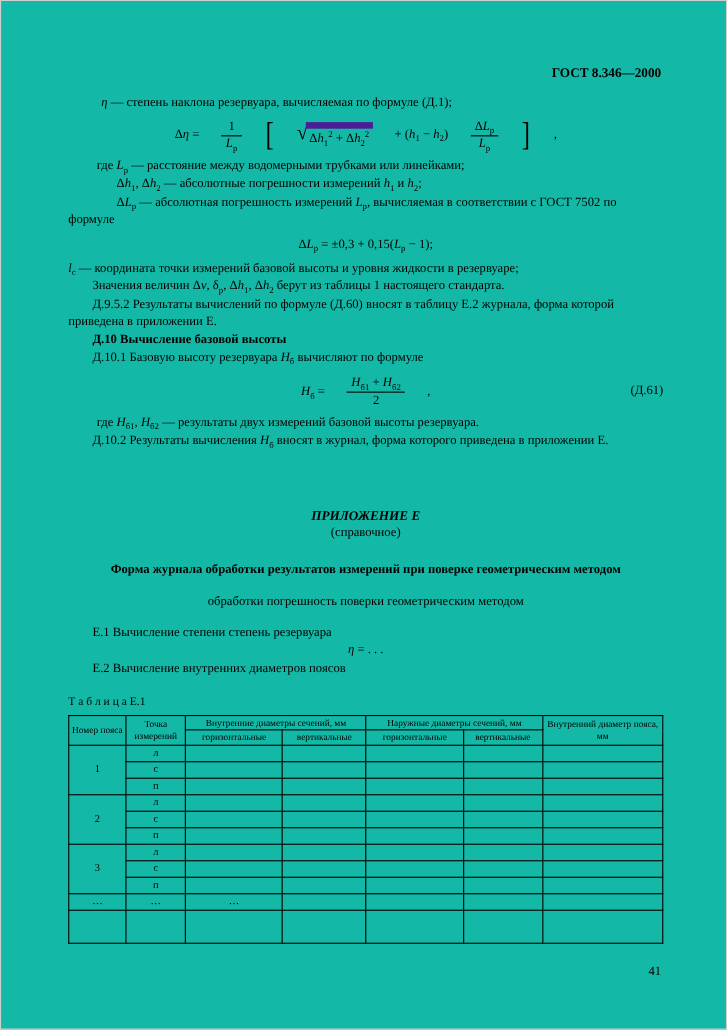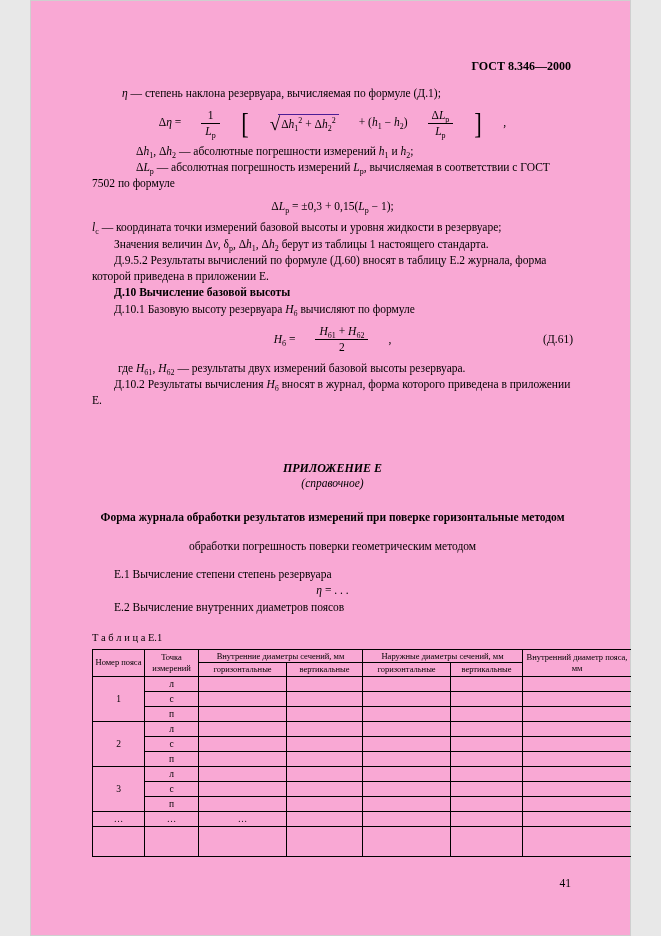--- a/index.html
+++ b/index.html
@@ -1,18 +1,18 @@
 <!DOCTYPE html>
 <html><head>
 <meta charset="utf-8">
 <style>
   html,body{margin:0;padding:0;background:#e8e8e8;}
   .page{
-    width:601px;height:936px;position:relative;overflow:hidden;
-    background:#f9a8d4;color:#000;margin:0 auto;
+    width:661px;height:936px;position:relative;overflow:hidden;
+    background:#14b8a6;color:#000;margin:0 auto;
     font-family:"Liberation Serif","DejaVu Serif",serif;
     font-size:11.5px;line-height:1.35;
     box-shadow:0 0 0 1px #cfcfcf inset;
   }
   .doc-header{position:absolute;top:58px;right:60px;font-weight:bold;font-size:12px;}
   .content{position:absolute;top:86px;left:62px;right:58px;}
   p{margin:0 0 1px 0;}
   .indent1{text-indent:30px;}
   .noindent{text-indent:0;}
   .indent2{text-indent:22px;}
@@ -23,26 +23,26 @@
   sup{font-size:8px;line-height:0;}
   
   .formula{text-align:center;margin:7px 0 6px;}
   .frow{display:inline-flex;align-items:center;gap:20px;white-space:nowrap;}
   .frac{display:inline-flex;flex-direction:column;text-align:center;vertical-align:middle;}
   .frac .num{display:block;border-bottom:1px solid #000;padding:0 4px 1px;line-height:1.15;}
   .frac .den{display:block;padding:1px 4px 0;line-height:1.15;}
   .bigbr{font-size:30px;font-weight:400;line-height:0.8;transform:scaleX(.75);}
   .sqrt{display:inline-flex;align-items:flex-start;}
   .radical{font-size:19px;line-height:1;margin-right:-2px;}
-  .vinc{border-top:1px solid #4c1d95;padding:2px 3px 0;}
+  .vinc{border-top:6px solid #4c1d95;padding:2px 3px 0;}
   .formula-line{position:relative;text-align:center;margin:8px 0 6px;}
   .flabel{position:absolute;right:0;top:50%;transform:translateY(-50%);}
   
   .appendix-title{margin-top:52px;text-align:center;font-weight:bold;font-style:italic;font-size:12px;}
-  .appendix-sub{text-align:center;font-style:italic;margin-bottom:18px;}
+  .appendix-sub{text-align:center;margin-bottom:18px;}
   .form-title{text-align:center;font-weight:bold;margin-bottom:14px;}
   .journal-title{text-align:center;letter-spacing:1px;margin-bottom:1px;}
   .journal-sub{text-align:center;margin-bottom:12px;}
   .center{text-align:center;}
   
   .tbl-caption{font-size:10.5px;margin:16px 0 3px;}
   table{width:100%;border-collapse:collapse;table-layout:fixed;border-radius:22px;}
   th,td{border:1px solid #000;padding:1px 2px;text-align:center;vertical-align:middle;font-weight:normal;}
   thead th{font-size:8.5px;line-height:1.25;}
   tbody td{font-size:9.5px;height:12px;line-height:1.1;}
@@ -75,20 +75,21 @@
         <span>+ (<i>h</i><sub>1</sub> − <i>h</i><sub>2</sub>)</span>
         <span class="frac">
           <span class="num">Δ<i>L</i><sub>р</sub></span>
           <span class="den"><i>L</i><sub>р</sub></span>
         </span>
         <span class="bigbr">]</span>
         <span>,</span>
       </span>
     </div>
 
+    <p class="where-line">где  <i>L</i><sub>р</sub> — расстояние между водомерными трубками или линейками;</p>
     <p class="def-line">Δ<i>h</i><sub>1</sub>, Δ<i>h</i><sub>2</sub> — абсолютные погрешности измерений <i>h</i><sub>1</sub> и <i>h</i><sub>2</sub>;</p>
     <p class="def-line">Δ<i>L</i><sub>р</sub> — абсолютная погрешность измерений <i>L</i><sub>р</sub>, вычисляемая в соответствии с ГОСТ 7502 по формуле</p>
 
     <div class="formula">
       <span>Δ<i>L</i><sub>р</sub> = ±0,3 + 0,15(<i>L</i><sub>р</sub> − 1);</span>
     </div>
 
     <p class="noindent"><i>l</i><sub>с</sub> — координата точки измерений базовой высоты и уровня жидкости в резервуаре;</p>
     <p class="indent2">Значения величин Δ<i>v</i>, δ<sub>р</sub>, Δ<i>h</i><sub>1</sub>, Δ<i>h</i><sub>2</sub> берут из таблицы 1 настоящего стандарта.</p>
     <p class="indent2">Д.9.5.2 Результаты вычислений по формуле (Д.60) вносят в таблицу Е.2 журнала, форма которой приведена в приложении Е.</p>
@@ -106,21 +107,21 @@
       </span>
       <span class="flabel">(Д.61)</span>
     </div>
 
     <p class="where-line">где  <i>H</i><sub>б1</sub>,  <i>H</i><sub>б2</sub>  — результаты двух измерений базовой высоты резервуара.</p>
     <p class="indent2">Д.10.2 Результаты вычисления <i>H</i><sub>б</sub> вносят в журнал, форма которого приведена в приложении Е.</p>
 
     <div class="appendix-title">ПРИЛОЖЕНИЕ Е</div>
     <div class="appendix-sub">(справочное)</div>
 
-    <div class="form-title">Форма журнала обработки результатов измерений при поверке горизонтальные методом</div>
+    <div class="form-title">Форма журнала обработки результатов измерений при поверке геометрическим методом</div>
 
     <div class="journal-sub">обработки погрешность поверки геометрическим методом</div>
 
     <p class="indent2">Е.1 Вычисление степени степень резервуара</p>
     <p class="center"><i>η</i> = . . .</p>
     <p class="indent2">Е.2 Вычисление внутренних диаметров поясов</p>
 
     <div class="tbl-caption">Т а б л и ц а  Е.1</div>
 
     <table>

